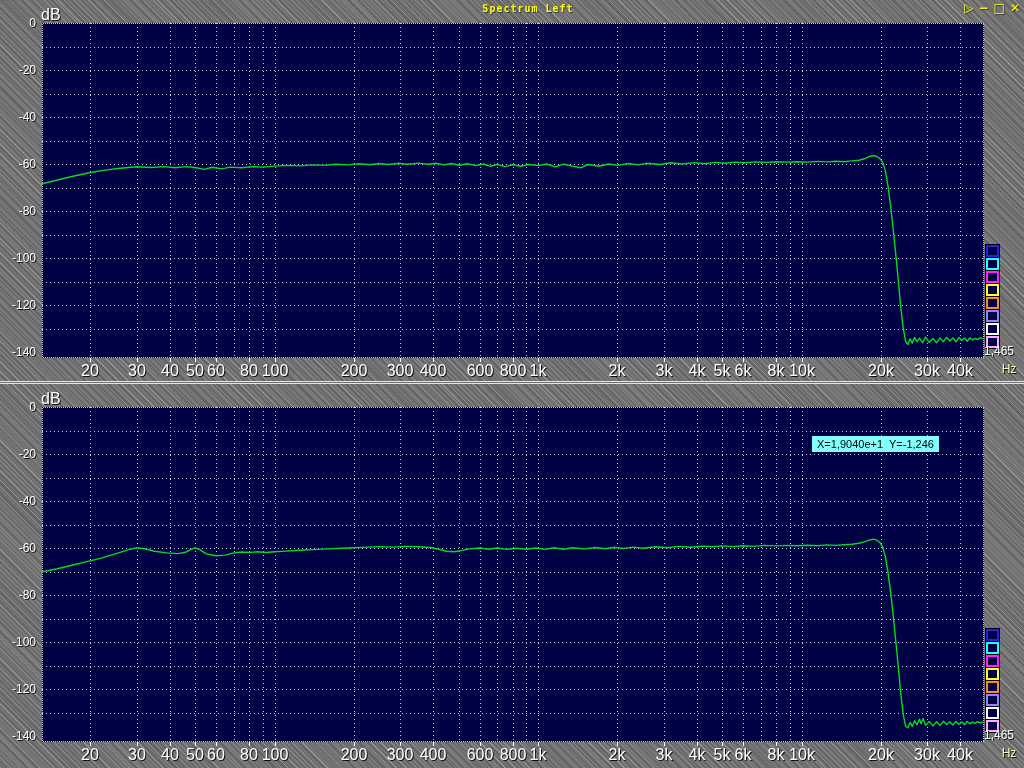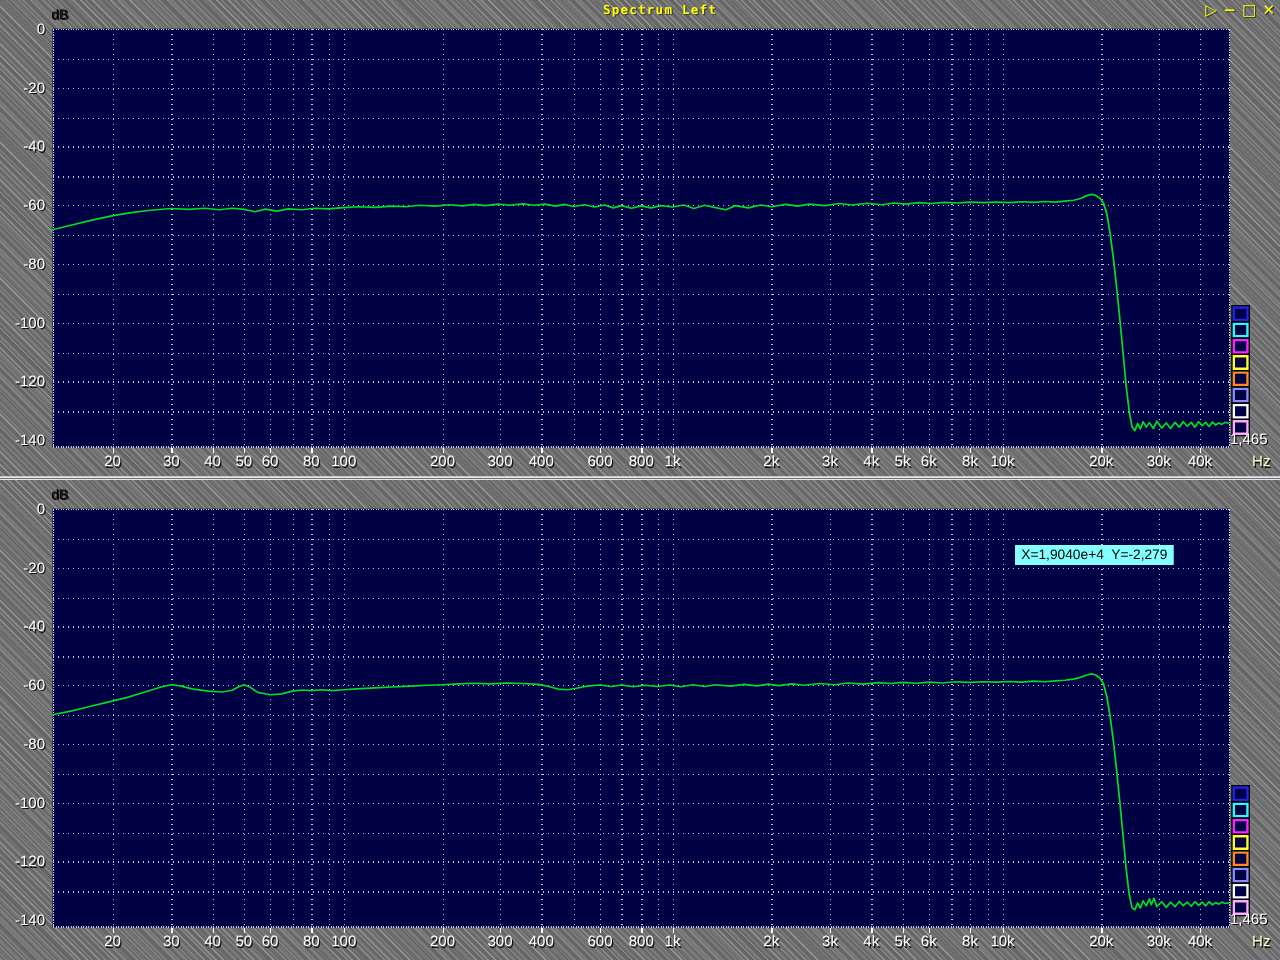--- a/index.html
+++ b/index.html
@@ -14,34 +14,34 @@
   .panel{position:absolute;left:0;width:1024px;}
   #panel-0{top:0;height:381px;}
   #panel-1{top:384px;height:384px;}
   .panel svg{position:absolute;left:0;top:0;}
   .title{
     position:absolute;left:16px;top:3px;width:100%;text-align:center;
     font-family:"DejaVu Sans Mono", monospace;font-weight:bold;font-size:10px;
     letter-spacing:1px;color:#ffff00;text-shadow:1px 1px 0 #3c3c3c;
   }
   .axis-unit-y{
-    position:absolute;left:41px;top:6px;font-size:11px;color:#000000;
+    position:absolute;left:41px;top:6px;font-size:16px;color:#ffffff;
     text-shadow:1px 1px 0 rgba(0,0,0,0.85);
   }
   .axis-unit-x{
     position:absolute;left:996px;top:362px;width:26px;text-align:center;
     font-size:12px;color:#fef9c3;text-shadow:1px 1px 0 rgba(0,0,0,0.85);
   }
   .ylabels div{
     position:absolute;left:0;width:36px;text-align:right;height:14px;
     font-size:12px;color:#ffffff;text-shadow:1px 1px 0 rgba(0,0,0,0.85);
   }
   .xlabels div{
     position:absolute;top:362px;transform:translateX(-50%);
-    font-size:12px;color:#ffffff;text-shadow:1px 1px 0 rgba(0,0,0,0.85);white-space:nowrap;
+    font-size:16px;color:#ffffff;text-shadow:1px 1px 0 rgba(0,0,0,0.85);white-space:nowrap;
   }
   .legend{position:absolute;left:986px;top:245px;}
   .legend .swatch{
     width:9px;height:8px;border:2px solid #fff;outline:1px solid #000;
     margin-bottom:1px;background:#000044;
   }
   .sideval{
     position:absolute;left:984px;top:344px;font-size:12px;color:#ffffff;
     text-shadow:1px 1px 0 rgba(0,0,0,0.85);
   }
@@ -323,14 +323,14 @@
       <div class="swatch" style="border-color: rgb(33, 33, 232);"></div>
       <div class="swatch" style="border-color: rgb(33, 255, 255);"></div>
       <div class="swatch" style="border-color: rgb(255, 33, 255);"></div>
       <div class="swatch" style="border-color: rgb(255, 255, 33);"></div>
       <div class="swatch" style="border-color: rgb(255, 137, 33);"></div>
       <div class="swatch" style="border-color: rgb(137, 137, 255);"></div>
       <div class="swatch" style="border-color: rgb(255, 255, 255);"></div>
       <div class="swatch" style="border-color: rgb(255, 170, 255);"></div>
     </div>
   <div class="sideval">1,465</div>
-  <div class="readout">X=1,9040e+4  Y=-2,279</div>
+  <div class="readout">X=1,9040e+1  Y=-1,246</div>
 </section>
 
 </body></html>

